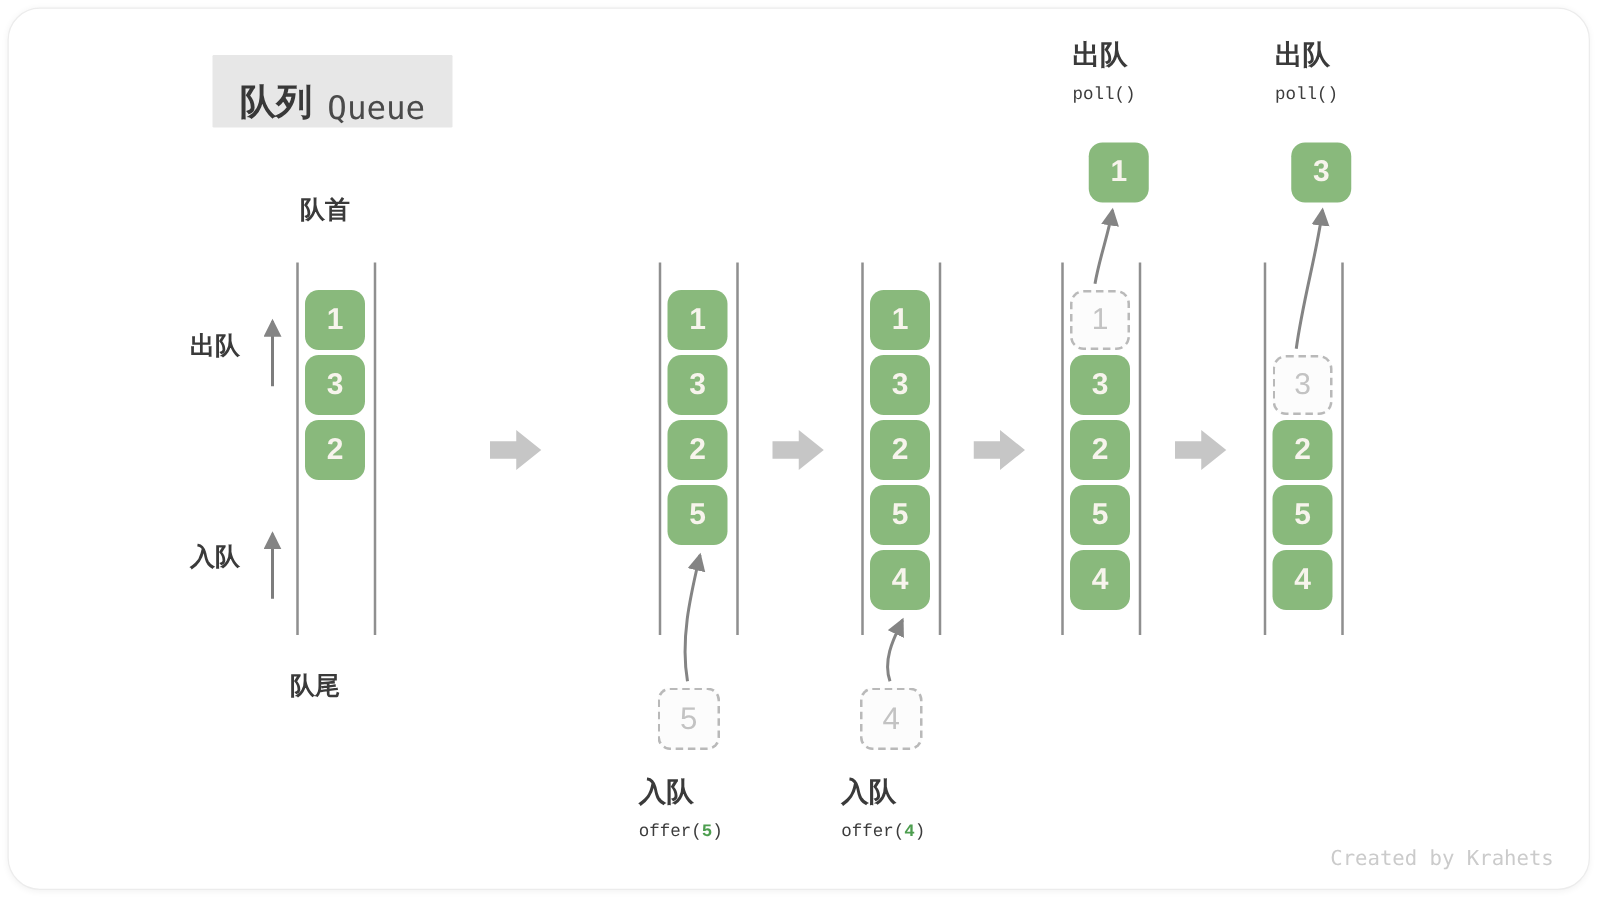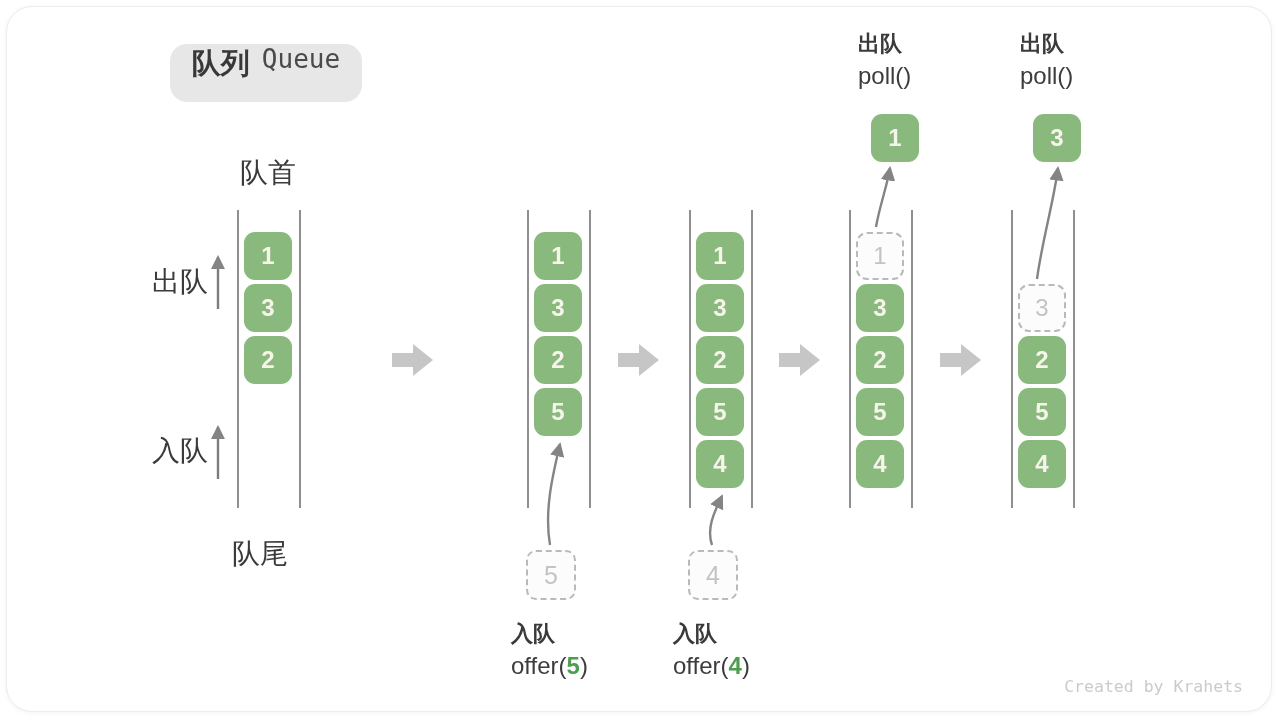--- a/index.html
+++ b/index.html
@@ -5,37 +5,37 @@
   html,body{margin:0;padding:0;background:#ffffff;}
   #stage{position:relative;width:1280px;height:720px;background:#ffffff;overflow:hidden;
          font-family:"Liberation Sans","DejaVu Sans",sans-serif;}
   #card{position:absolute;left:6px;top:6px;width:1266px;height:706px;background:#ffffff;
         border:1px solid #ececec;border-radius:26px;box-shadow:0 1px 5px rgba(0,0,0,0.05);}
   *{box-sizing:border-box;}
   :root{--green:#89b97c;--codegreen:#4d9e4f;--dark:#3a3a3a;--wall:#8f8f8f;
         --dashb:#b9b9b9;--dasht:#c3c3c3;--blockarrow:#c6c6c6;}
 
   .badge{position:absolute;left:170px;top:44px;width:192px;height:58px;background:#e7e7e7;
-         border-radius:17px;display:flex;align-items:flex-start;justify-content:center;gap:12px;}
+         border-radius:1px;display:flex;align-items:flex-end;justify-content:center;gap:12px;}
   .badge-zh{font-size:29px;font-weight:700;color:#383838;}
   .badge-en{font-family:"DejaVu Sans Mono","Liberation Mono",monospace;font-size:26px;color:#4a4a4a;}
 
-  .hdr-label{position:absolute;font-size:28px;font-weight:400;color:var(--dark);white-space:nowrap;}
+  .hdr-label{position:absolute;font-size:20px;font-weight:700;color:var(--dark);white-space:nowrap;}
 
   .wall{position:absolute;width:1.5px;background:var(--wall);}
 
   .qbox{position:absolute;width:48px;height:48px;border-radius:11px;background:var(--green);
         color:#f7f4ec;display:flex;align-items:center;justify-content:center;
         font-size:24px;font-weight:600;}
   .qbox.dashed{background:#fcfcfc;border:2px dashed var(--dashb);color:var(--dasht);font-weight:500;}
   .qbox.big{width:50px;height:50px;border-radius:10px;font-size:25px;}
 
   .op-label{position:absolute;color:var(--dark);white-space:nowrap;}
   .op-zh{font-size:22px;font-weight:700;line-height:30px;}
-  .op-code{font-family:Liberation Sans, sans-serif;font-size:24px;
+  .op-code{font-family:Liberation Mono, monospace;font-size:14px;
            line-height:34px;color:#3c3c3c;font-weight:500;}
   .op-code .arg{color:var(--codegreen);font-weight:700;}
 
   .watermark{position:absolute;right:37px;bottom:24px;color:#cbcbcb;font-size:16.5px;
              font-family:"DejaVu Sans Mono","Liberation Mono",monospace;}
   #arrow-layer{position:absolute;left:0;top:0;pointer-events:none;}
 </style>
 </head>
 <body>
 

